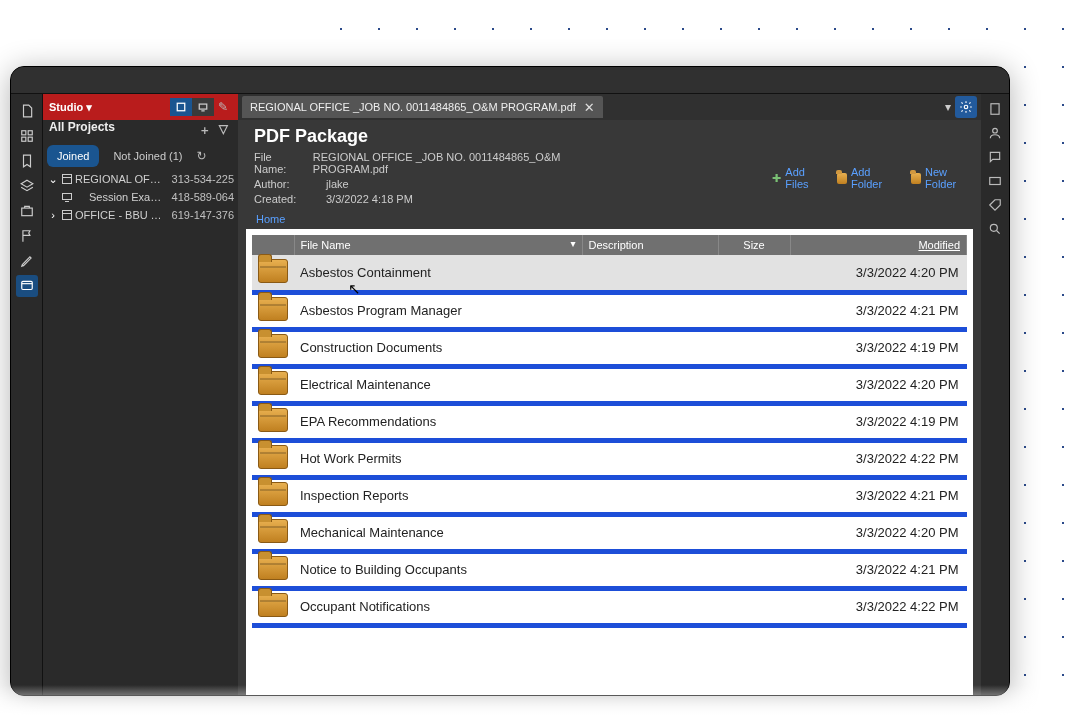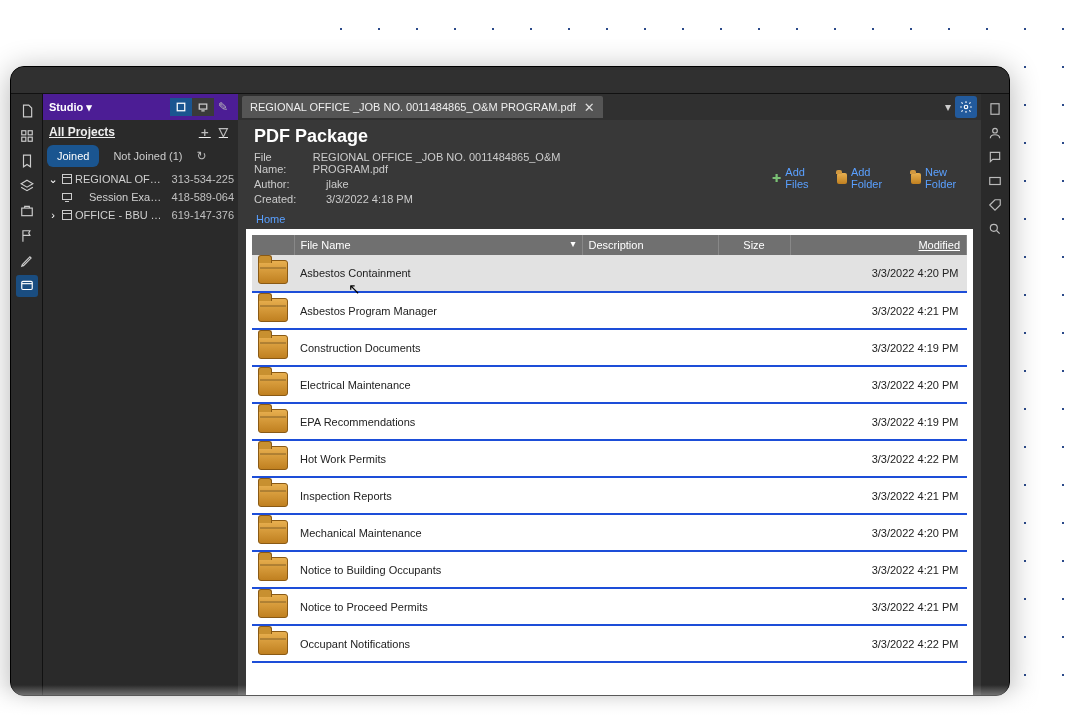--- a/index.html
+++ b/index.html
@@ -66,31 +66,31 @@
   }
   .panel {
     width: 195px;
     background:#2a2a2a;
     display:flex; flex-direction:column;
     font-size:11px;
   }
   .panel-head {
     display:flex; align-items:center;
     height:26px; padding:0 6px;
-    background:#4c1d95;
+    background:#b91c1c;
     text-align:center;
   }
   .panel-head .title { color:#fff; font-weight:600; display:flex; align-items:center; gap:3px;}
   .panel-head .sp { flex:1; }
   .viewbtns { display:flex; gap:0; }
   .viewbtns .vb { width:22px; height:18px; background:#3a3a3a; display:flex; align-items:center; justify-content:center; }
   .viewbtns .vb.active { background:#1a5590; }
   .subhead {
-    display:flex; align-items:center; height:24px; padding:0 6px;
-    color:#eee; font-weight:600; font-size:12px;text-decoration:underline;
+    display:flex; height:24px; padding:0 6px;
+    color:#eee; font-weight:600; font-size:12px;
   }
   .subhead .sp { flex:1;}
   .smicon { color:#bbb; font-size:12px; padding:2px 4px; cursor:pointer;}
   .tabs { display:flex; height:24px; align-items:center; background:#2a2a2a;}
   .tab { height:22px; padding:0 10px; display:flex; align-items:center; color:#ccc; margin-left:4px; cursor:pointer;border-radius:6px;}
   .tab.active { background:#1a5590; color:#fff;}
   .treearea { flex:1; overflow:auto; padding:2px 4px;}
   .trow { display:flex; align-items:center; height:18px; color:#d0d0d0; cursor:pointer; }
   .trow .caret { width:12px; text-align:center; color:#fff;}
   .trow .tname { flex:1; white-space:nowrap; overflow:hidden; text-overflow:ellipsis;}
@@ -154,21 +154,21 @@
   table { width:100%; border-collapse:collapse; table-layout:fixed;}
   th { background:#707070; color:#fff; font-weight:400; font-size:11px; height:20px; text-align:left; padding:0 6px; border-right:1px solid #888;}
   th.iconcol { width:42px;}
   th.fname { width:288px; position:relative;}
   th.fname .sortarr { position:absolute; right:6px; top:3px; font-size:10px;}
   th.desc { width:136px;}
   th.size { width:72px; text-align:center;}
   th.mod { text-align:right;text-decoration:underline;}
   tbody tr { height:37px; cursor:pointer;}
   tbody tr.selected { background:#e2e2e2;}
-  tbody td { font-size:11px; color:#222; padding:0 6px; border-bottom:2px solid #1d4ed8;}
+  tbody td { font-size:13px; color:#222; padding:0 6px; border-bottom:5px solid #1d4ed8;}
   td.iconcell { text-align:center;}
   td.modcell { text-align:right; padding-right:8px;}
 
   .foldericon {
     width:30px; height:24px; display:inline-block; position:relative;
     background:linear-gradient(to bottom,#e8b050,#c08020);
     border-radius:3px;
     border:1px solid #8a5a15;
   }
   .foldericon::before {
@@ -452,27 +452,20 @@
                 </tr>
                 <tr>
                   <td class="iconcell"><span class="foldericon"></span></td>
                   <td>Notice to Building Occupants</td>
                   <td></td>
                   <td></td>
                   <td class="modcell">3/3/2022 4:21 PM</td>
                 </tr>
                 <tr>
                   <td class="iconcell"><span class="foldericon"></span></td>
-                  <td>Notice to Proceed Permits</td>
-                  <td></td>
-                  <td></td>
-                  <td class="modcell">3/3/2022 4:21 PM</td>
-                </tr>
-                <tr>
-                  <td class="iconcell"><span class="foldericon"></span></td>
                   <td>Occupant Notifications</td>
                   <td></td>
                   <td></td>
                   <td class="modcell">3/3/2022 4:22 PM</td>
                 </tr>
               </tbody>
         </table>
         </div>
       </div>
 

